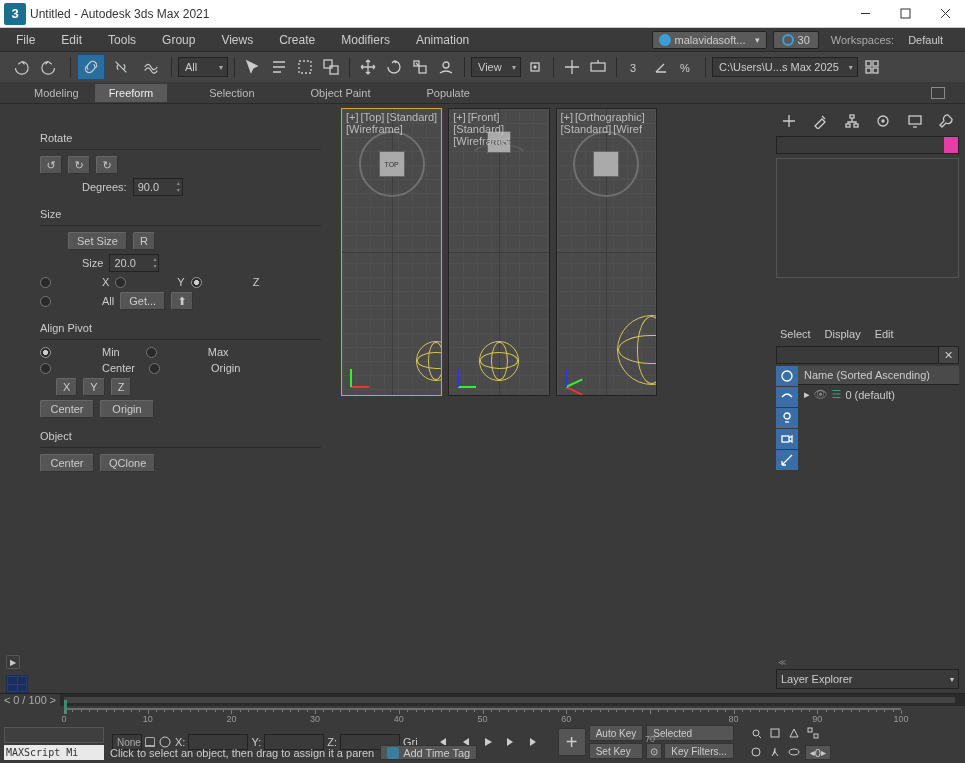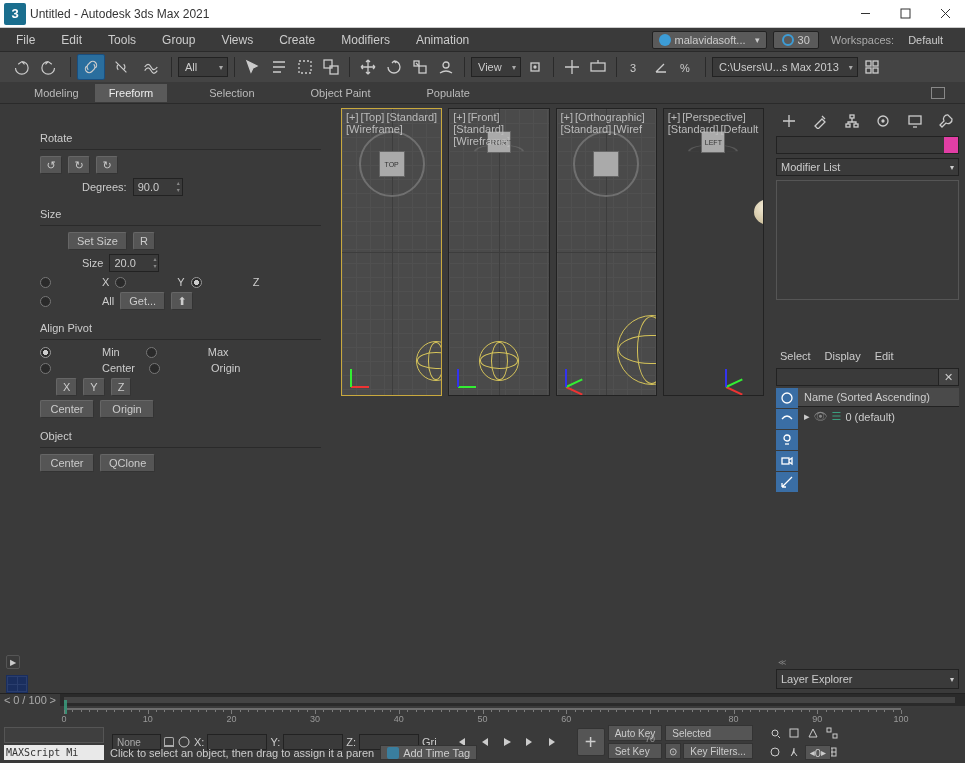--- a/index.html
+++ b/index.html
@@ -307,21 +307,21 @@
         <path d="M4 14h10M4 14l8-8"></path>
       </svg>
     </div>
   <div class="tbtn">
       <svg viewBox="0 0 18 18">
         <text x="2" y="14" font-size="12" fill="#ccc" stroke="none">%</text>
       </svg>
     </div>
   <div class="sep"></div>
   <div class="dd path-dd">
-      <span>C:\Users\U...s Max 2013</span>
+      <span>C:\Users\U...s Max 2025</span>
     </div>
   <div class="tbtn">
       <svg viewBox="0 0 18 18">
         <rect x="3" y="3" width="5" height="5"></rect>
         <rect x="10" y="3" width="5" height="5"></rect>
         <rect x="3" y="10" width="5" height="5"></rect>
         <rect x="10" y="10" width="5" height="5"></rect>
       </svg>
     </div>
 </div>
@@ -475,35 +475,20 @@
           <div class="ring"></div>
           <div class="cube"></div>
         </div>
       <div class="wf-sphere big" style="left:60px;bottom:10px"></div>
       <div class="axis-gizmo">
         <div class="ax" style="background:#e33;transform:rotate(115deg)"></div>
         <div class="ax" style="background:#3e3;transform:rotate(65deg)"></div>
         <div class="ax" style="background:#33e"></div>
       </div>
     </div>
-    <div class="viewport persp">
-      <div class="vp-label">
-        <span>[+]</span><span>[Perspective]</span><span>[Standard]</span><span>[Default</span>
-      </div>
-      <div class="nav-cube small">
-          <div class="ring"></div>
-          <div class="cube">LEFT</div>
-        </div>
-      <div class="solid-sphere" style="left:90px;top:90px"></div>
-      <div class="axis-gizmo" style="left:auto;right:8px">
-        <div class="ax" style="background:#e33;transform:rotate(115deg)"></div>
-        <div class="ax" style="background:#3e3;transform:rotate(65deg)"></div>
-        <div class="ax" style="background:#33e"></div>
-      </div>
-    </div>
   </div>
 
   <div class="right-panel">
     <div class="cmd-tabs">
       <div class="ctab">
           <svg viewBox="0 0 16 16">
             <path d="M8 2v12M2 8h12"></path>
           </svg>
         </div>
       <div class="ctab">
@@ -532,23 +517,20 @@
           </svg>
         </div>
       <div class="ctab">
           <svg viewBox="0 0 16 16">
             <path d="M10 2a4 4 0 0 0-4 6l-4 4 2 2 4-4a4 4 0 0 0 6-4z"></path>
           </svg>
         </div>
     </div>
     <div class="name-field">
         <div class="color-sw"></div>
-      </div>
-    <div class="mod-dd">
-        <span>Modifier List</span>
       </div>
     <div class="mod-stack"></div>
 
     <div class="scene-head">
       <span>Select</span>
       <span>Display</span>
       <span>Edit</span>
     </div>
     <div class="scene-search">
       <input style="">
@@ -723,21 +705,21 @@
       <div class="tick" style="left: 97%; height: 2px;"></div>
       <div class="tick" style="left: 98%; height: 2px;"></div>
       <div class="tick" style="left: 99%; height: 2px;"></div>
       <div class="tick" style="left: 100%;"></div>
       <div class="ticklbl" style="left: 100%;">100</div>
     </div>
 
   <div class="thumb-area"></div>
 
   <div class="statusbar" style="margin-left:108px;margin-top:-2px">
-    <div class="txtbox" style="width:49px">None</div>
+    <div class="txtbox" style="width:30px">None</div>
     <span class="lock-ico"></span>
     <svg width="14" height="14">
         <circle cx="7" cy="7" r="5" fill="none" stroke="#ccc"></circle>
       </svg>
     <span class="coord-lbl">X:</span>
       <div class="coord-box"></div>
     <span class="coord-lbl">Y:</span>
       <div class="coord-box"></div>
     <span class="coord-lbl">Z:</span>
       <div class="coord-box"></div>

